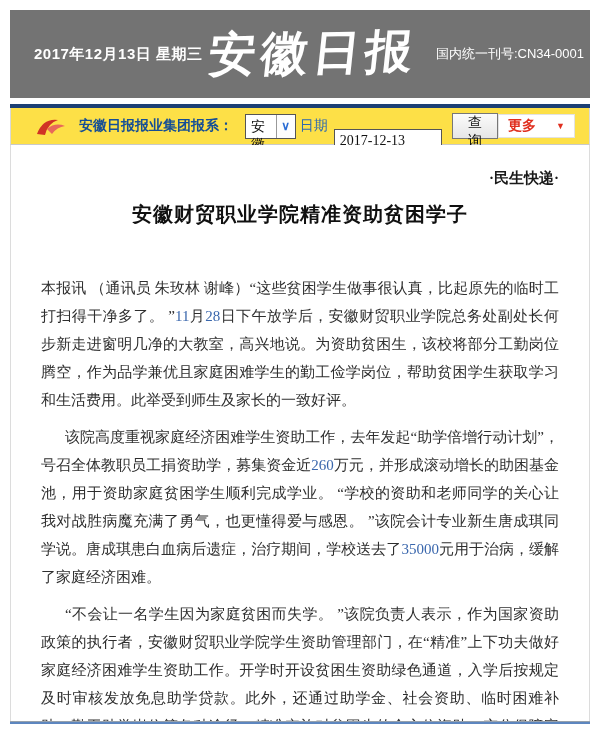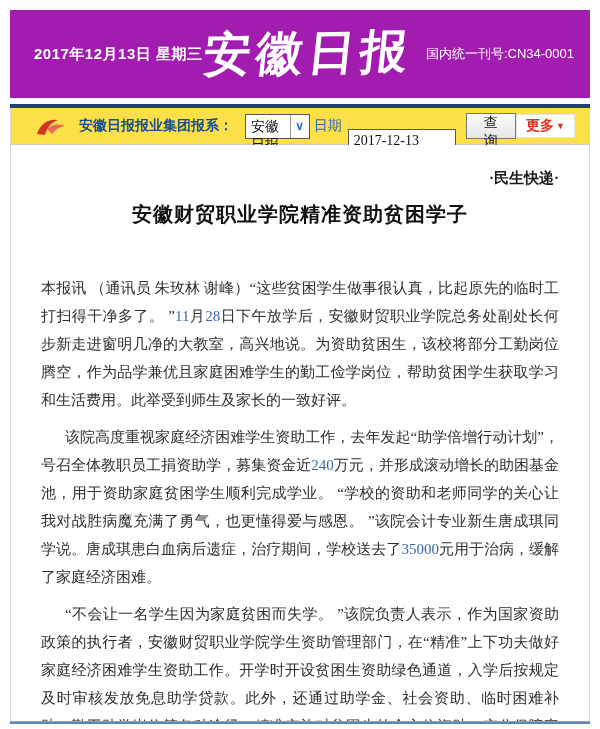--- a/index.html
+++ b/index.html
@@ -2,40 +2,40 @@
 <html><head>
 <meta charset="utf-8">
 <style>
   * { box-sizing: border-box; }
   html, body { margin: 0; padding: 0; background: #ffffff; }
   body { font-family: "Liberation Sans", sans-serif; }
 
   .page { width: 580px; margin: 10px auto 0; display: flex; flex-direction: column; height: 714px; }
 
   
-  .masthead { background: #a21caf; height: 88px; display: flex; align-items: center; flex: 0 0 auto; }
+  .masthead { background: #737373; height: 88px; display: flex; align-items: center; flex: 0 0 auto; }
   .m-date { flex: 1.05; color: #ffffff; font-size: 15px; font-weight: bold; padding-left: 24px; white-space: nowrap; letter-spacing: 0.5px; }
   .m-brand { flex: 0 0 auto; color: #ffffff; font-size: 47px; font-weight: bold; font-family: "DejaVu Serif", serif; transform: skewX(-7deg) rotate(-1deg); letter-spacing: 5px; line-height: 1; padding-bottom: 4px; }
-  .m-issue { flex: 1; color: #ffffff; font-size: 13px; text-align: right; padding-right: 16px; white-space: nowrap; }
+  .m-issue { flex: 1; color: #ffffff; font-size: 13px; text-align: right; padding-right: 6px; white-space: nowrap; }
 
   .m-gap { height: 6px; flex: 0 0 auto; }
   .navy-rule { height: 4px; background: #1c3f74; flex: 0 0 auto; }
 
   
   .toolbar { height: 37px; border-left: 1px solid #d9d9d9; border-right: 1px solid #d9d9d9; border-bottom: 1px solid #c9c9c9;
              display: flex; align-items: center; padding: 0 14px 0 24px; flex: 0 0 auto; background: #fde047; }
   .logo-icon { margin-right: 12px; display: flex; align-items: center; }
   .group-label { color: #154e96; font-weight: bold; font-size: 14px; margin-right: 12px; white-space: nowrap; }
   .select { width: 97px; height: 25px; border: 1px solid #555; display: flex; align-items: stretch; background: #fff; cursor: default; }
   .select-text { flex: 1; font-size: 14px; padding: 3px 0 0 5px; color: #111; }
   .select-arrow { width: 19px; border-left: 1px solid #999; display: flex; align-items: center; justify-content: center; color: #2a6cd4; font-size: 12px; font-weight: bold; background: #fdfdfd; }
   .date-label { color: #2d68b0; font-size: 14px; margin: 0 6px 0 4px; white-space: nowrap; }
   .date-input { width: 108px; height: 23px; border: 1px solid #555; font-family: "Liberation Serif", serif; font-size: 14px; padding: 0 5px; color: #111; margin-top: 29px; }
   .search-btn { margin-left: 10px; height: 26px; padding: 0 15px; border: 1px solid #777; background: linear-gradient(#fbfbfb, #e6e6e6); font-size: 14px; color: #111; font-family: "Liberation Sans", sans-serif; }
-  .more { margin-left: auto; border: 1px solid #e2e2e2; padding: 2px 9px; color: #e02f1f; font-weight: bold; font-size: 14px; display: flex; align-items: center; gap: 2px; background: #fff; cursor: pointer; white-space: nowrap; }
+  .more { margin-left: auto; border: 1px solid #e2e2e2; padding: 2px 9px; color: #e02f1f; font-weight: bold; font-size: 14px; display: flex; align-items: center; gap: 20px; background: #fff; cursor: pointer; white-space: nowrap; }
   .more-tri { font-size: 9px; color: #e02f1f; line-height: 1; }
 
   
   .content { flex: 1 1 auto; border-left: 1px solid #dcdcdc; border-right: 1px solid #dcdcdc; padding: 0 30px; background: #fff; overflow: hidden; font-family: "Liberation Serif", serif; }
   .section-label { text-align: right; font-weight: bold; font-size: 15px; color: #1a1a1a; margin-top: 24px; }
   .article-title { text-align: center; font-weight: bold; font-size: 20px; color: #101010; margin-top: 13px; letter-spacing: 1px; }
   .body-block { margin-top: 46px; }
   p.para { font-size: 15px; line-height: 28px; color: #2e2e2e; text-align: justify; margin: 0 0 9px 0; }
   p.para.indent { text-indent: 1.6em; }
   .num { color: #3a67ad; }
@@ -79,20 +79,20 @@
       <span>更多</span>
       <span class="more-tri">▼</span>
     </span>
   </div>
 
   <div class="content">
     <div class="section-label">·民生快递·</div>
     <div class="article-title">安徽财贸职业学院精准资助贫困学子</div>
     <div class="body-block">
         <p class="para"><span>本报讯 （通讯员 朱玫林 谢峰）“这些贫困学生做事很认真，比起原先的临时工打扫得干净多了。 ”</span><span class="num">11</span><span>月</span><span class="num">28</span><span>日下午放学后，安徽财贸职业学院总务处副处长何步新走进窗明几净的大教室，高兴地说。为资助贫困生，该校将部分工勤岗位腾空，作为品学兼优且家庭困难学生的勤工俭学岗位，帮助贫困学生获取学习和生活费用。此举受到师生及家长的一致好评。</span></p>
-        <p class="para indent"><span>该院高度重视家庭经济困难学生资助工作，去年发起“助学倍增行动计划”，号召全体教职员工捐资助学，募集资金近</span><span class="num">240</span><span>万元，并形成滚动增长的助困基金池，用于资助家庭贫困学生顺利完成学业。 “学校的资助和老师同学的关心让我对战胜病魔充满了勇气，也更懂得爱与感恩。 ”该院会计专业新生唐成琪同学说。唐成琪患白血病后遗症，治疗期间，学校送去了</span><span class="num">35000</span><span>元用于治病，缓解了家庭经济困难。</span></p>
+        <p class="para indent"><span>该院高度重视家庭经济困难学生资助工作，去年发起“助学倍增行动计划”，号召全体教职员工捐资助学，募集资金近</span><span class="num">260</span><span>万元，并形成滚动增长的助困基金池，用于资助家庭贫困学生顺利完成学业。 “学校的资助和老师同学的关心让我对战胜病魔充满了勇气，也更懂得爱与感恩。 ”该院会计专业新生唐成琪同学说。唐成琪患白血病后遗症，治疗期间，学校送去了</span><span class="num">35000</span><span>元用于治病，缓解了家庭经济困难。</span></p>
         <p class="para indent"><span>“不会让一名学生因为家庭贫困而失学。 ”该院负责人表示，作为国家资助政策的执行者，安徽财贸职业学院学生资助管理部门，在“精准”上下功夫做好家庭经济困难学生资助工作。开学时开设贫困生资助绿色通道，入学后按规定及时审核发放免息助学贷款。此外，还通过助学金、社会资助、临时困难补助、勤工助学岗位等各种途径，精准实施对贫困生的全方位资助，充分保障寒门学子顺利入学和安心学习。</span></p>
       </div>
   </div>
 
   <div class="bottom-rule"></div>
 
 </div>
 
 </body></html>

